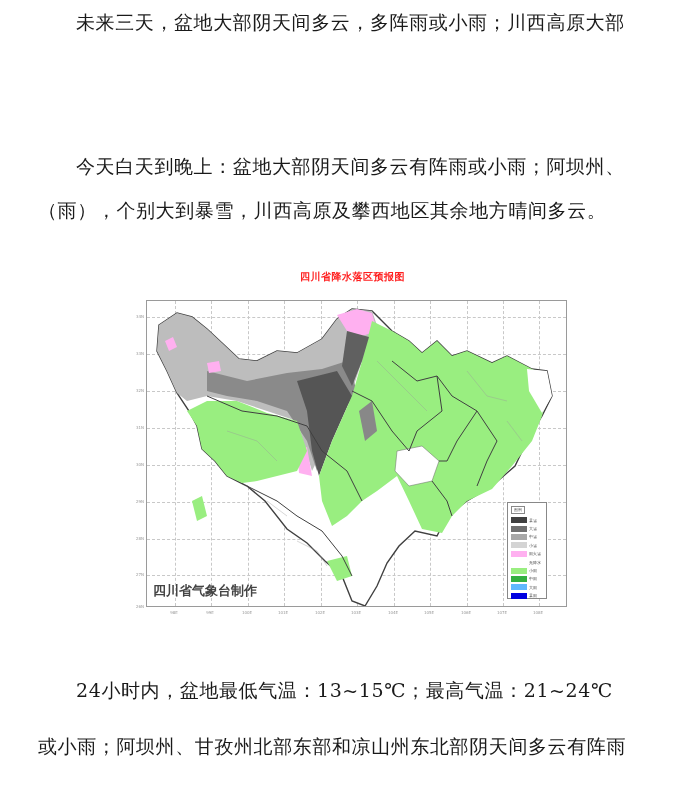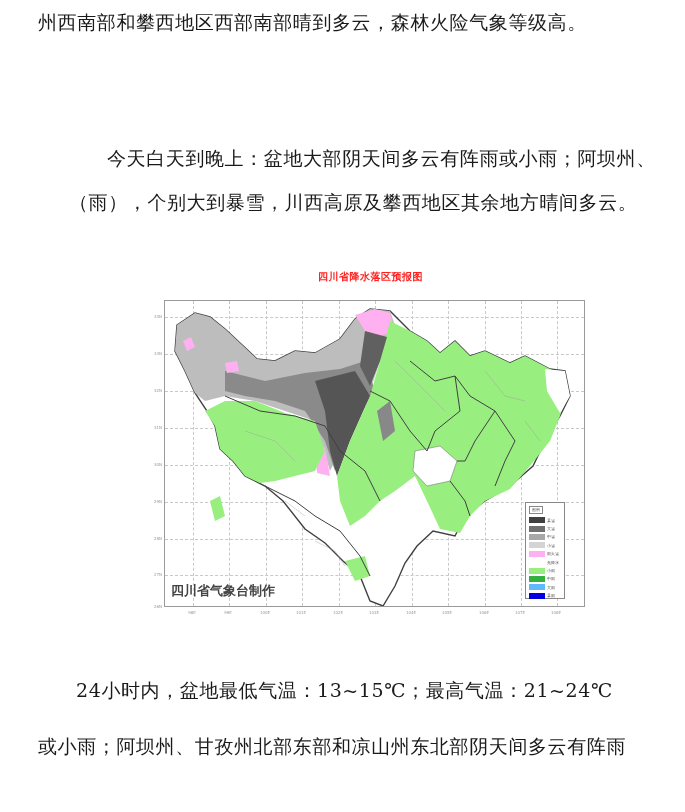--- a/index.html
+++ b/index.html
@@ -10,27 +10,27 @@
   }
   .para {
     position: absolute; left: 38px; width: 612px;
     font-size: 19px; line-height: 44px; letter-spacing: 0.6px;
     text-align: justify; margin: 0;
   }
   .para .line { display: block; white-space: nowrap; }
   .para .line.indent { padding-left: 38px; }
 
   #p1 { top: 0px; }
-  #p2 { top: 136px; margin-left: 31px; }
+  #p2 { top: 144px; }
   #p3 { top: 668px; }
   #p4 { top: 724px; }
 
   
   .figure {
-    position: absolute; left: 148px; top: 268px; width: 445px; height: 350px;
+    position: absolute; left: 130px; top: 268px; width: 445px; height: 350px;
     font-family: "DejaVu Sans", "Liberation Sans", sans-serif;
   }
   .fig-title {
     position: absolute; left: 0; width: 100%; top: 2px; text-align: center;
     font-size: 10px; font-weight: bold; color: #ff2020; letter-spacing: 0.5px;
   }
   .fig-subtitle {
     position: absolute; left: 0; width: 100%; top: 16px; text-align: center;
     font-size: 9px; color: #333333;
   }
@@ -57,21 +57,21 @@
   .legend-head { font-size: 4px; color: #555; border: 1px solid #888; width: 12px; height: 6px; line-height: 6px; text-align:center; margin-bottom: 2px; }
   .legend-item { display: flex; align-items: center; height: 8.4px; }
   .legend-swatch { width: 16px; height: 6px; margin-right: 2px; }
   .legend-label { font-size: 4px; color: #444; white-space: nowrap; }
   svg.map { position: absolute; left: 0; top: 0; }
 </style>
 </head>
 <body>
 
 <div class="para" id="p1">
-  <span class="line">州西南部和攀西地区西部南部晴到多云，森林火险气象等级高。</span>
+  <span class="line indent">未来三天，盆地大部阴天间多云，多阵雨或小雨；川西高原大部</span>
 </div>
 
 <div class="para" id="p2">
   <span class="line indent">今天白天到晚上：盆地大部阴天间多云有阵雨或小雨；阿坝州、</span>
   <span class="line">（雨），个别大到暴雪，川西高原及攀西地区其余地方晴间多云。</span>
 </div>
 
 <div class="figure">
   <div class="fig-title">四川省降水落区预报图</div>
 

